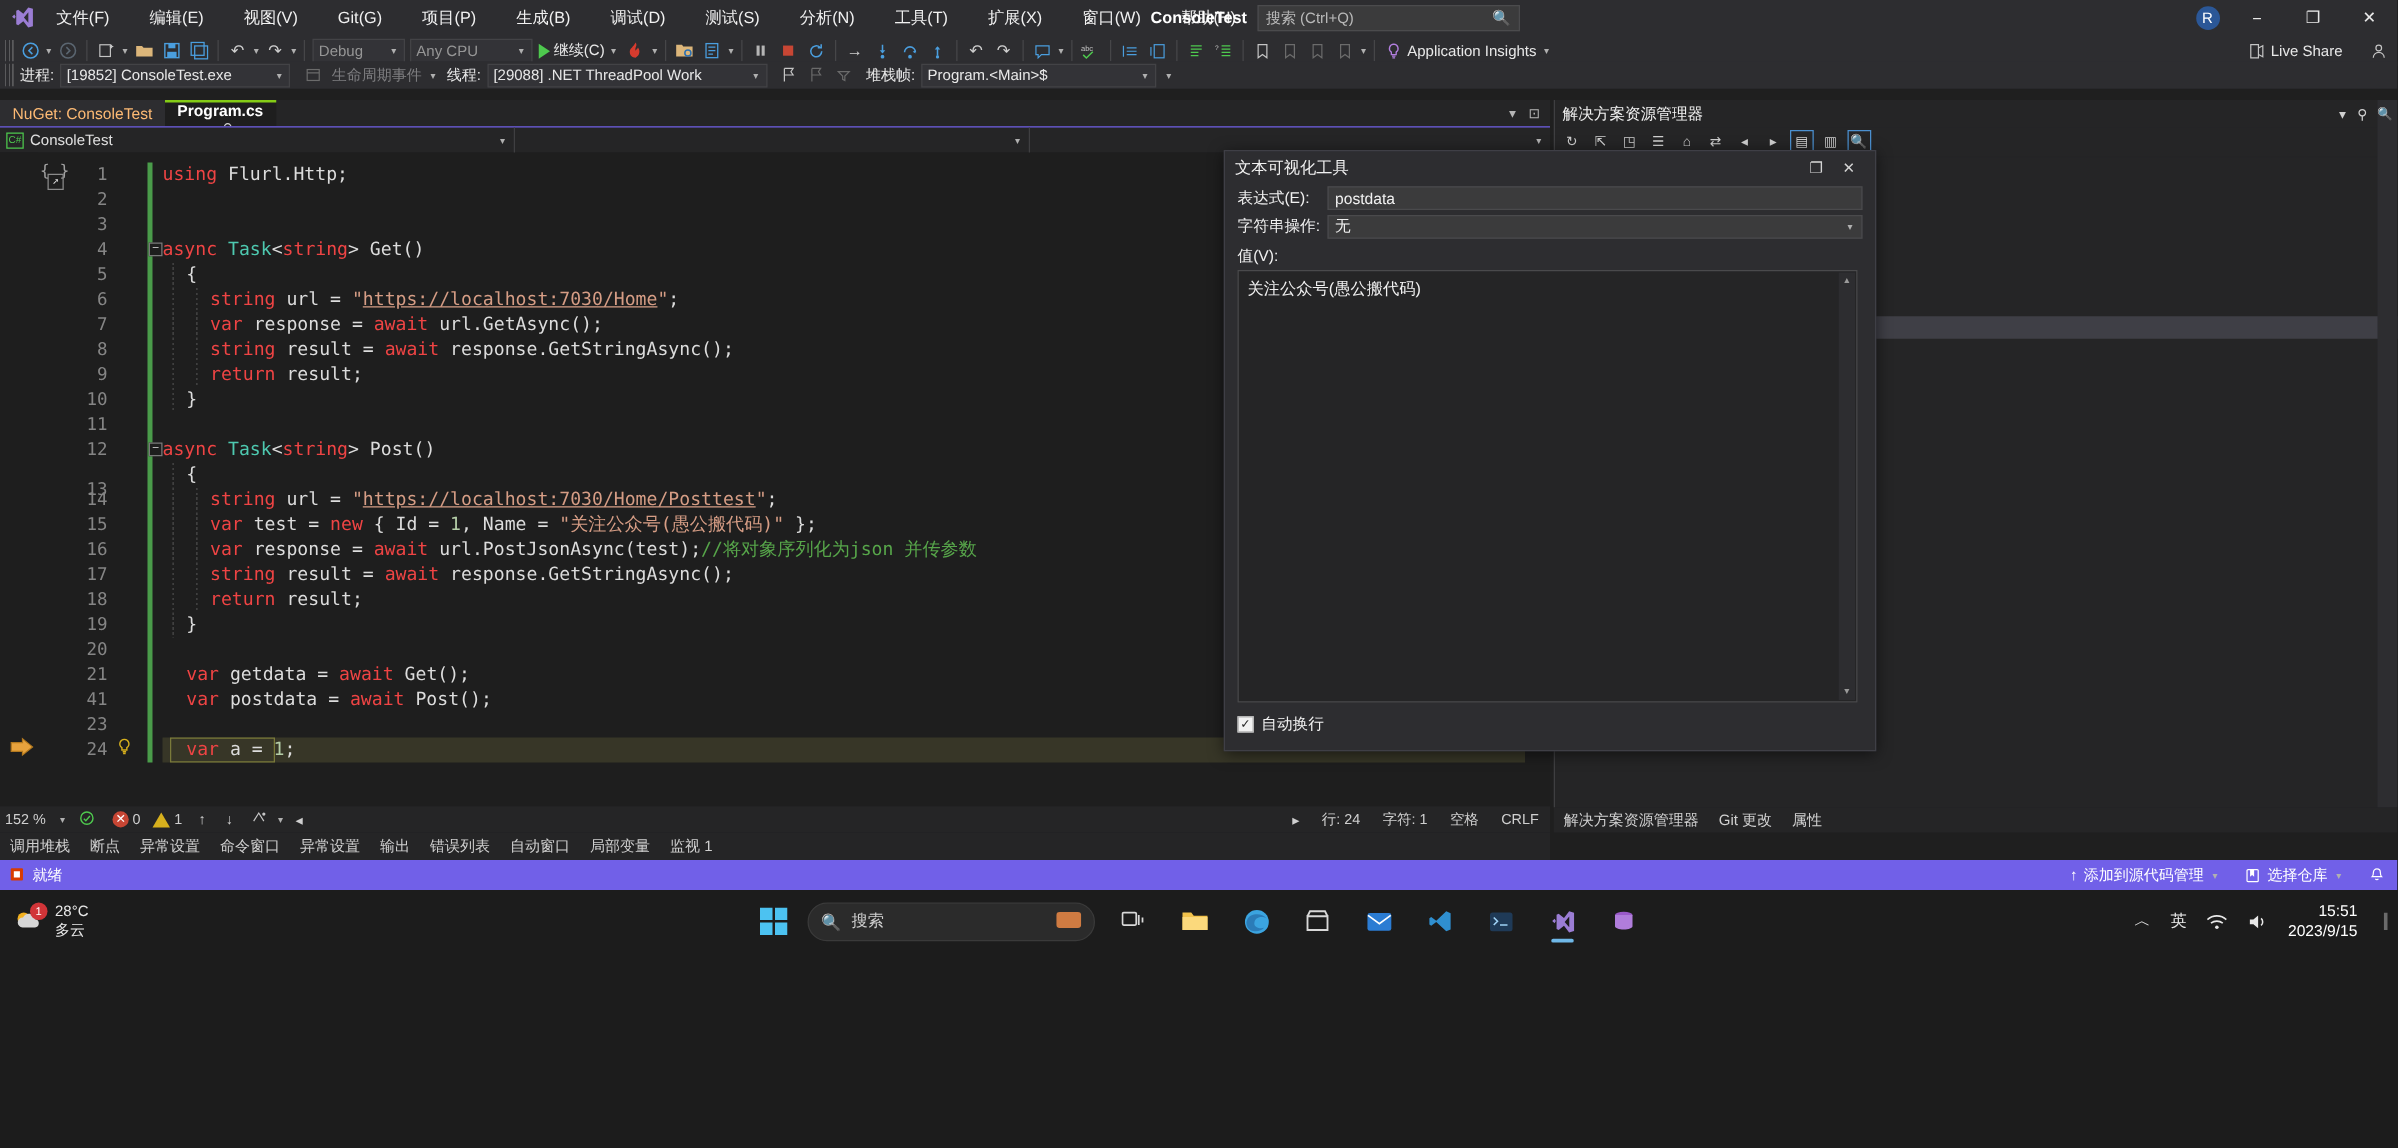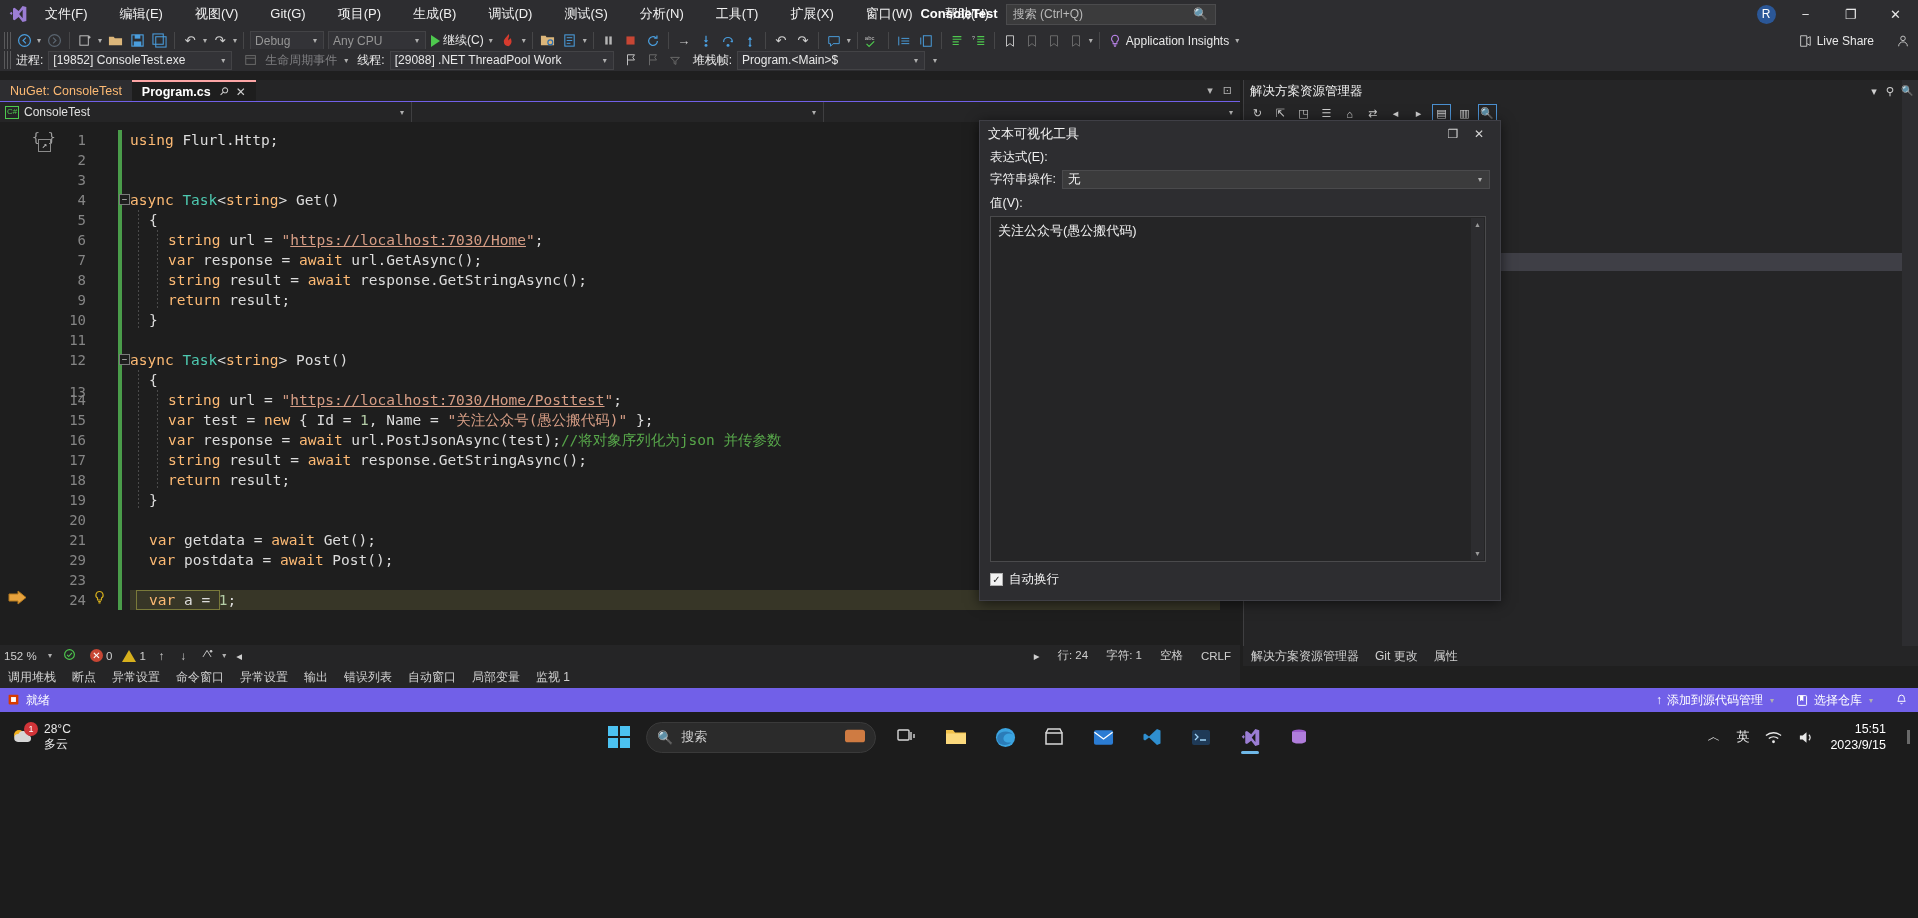--- a/index.html
+++ b/index.html
@@ -56,22 +56,22 @@
   .dcombo { height:19px; background:#333337; border:1px solid #434346; display:flex;
     align-items:center; justify-content:space-between; padding:0 4px; font-size:12px;
     color:#e8e8e8; white-space:nowrap; }
   .dim { color:#7e7e80; }
 
   
   .tabstrip { position:absolute; left:0; top:80px; width:1240px; height:21px;
     background:#252526; display:flex; align-items:flex-end; }
   .tab { height:21px; display:flex; align-items:center; padding:0 10px; font-size:12.5px;
     color:#fdba74; background:#2d2d30; white-space:nowrap; }
-  .tab.active { background:#1e1e1e; color:#ffffff; font-weight:bold; border-top:2px solid #fca5a5;
-    height:21px; padding-top:0; }
+  .tab.active { background:#1e1e1e; color:#ffffff; font-weight:bold; border-top:2px solid #84cc16;
+    height:21px; padding-top:0;flex-direction:column; }
   .tab .pin { margin-left:9px; font-size:11px; color:#cfcfcf; transform:rotate(45deg); display:inline-block;}
   .tab .x { margin-left:8px; font-size:12px; color:#cfcfcf; }
   .tabstrip-right { position:absolute; right:8px; top:0; height:21px; display:flex; align-items:center; gap:10px;
     font-size:11px; color:#b5b5b5; }
 
   
   .editor-wrap { position:absolute; left:0; top:101px; width:1240px; height:544px; background:#1e1e1e; }
   .navbar { height:21px; background:#252526; border-top:1px solid #7160e8; display:flex; align-items:center; }
   .nav-drop { height:21px; display:flex; align-items:center; padding:0 5px; font-size:12px;
     color:#e0e0e0; border-right:1px solid #3f3f41; justify-content:space-between; }
@@ -79,21 +79,21 @@
     display:inline-flex; align-items:center; justify-content:center; margin-right:5px; line-height:1;}
   .code-area { position:relative; height:523px; overflow:hidden; background:#1e1e1e;
     font-family:"DejaVu Sans Mono","Liberation Mono",monospace; font-size:14.5px; }
   .glyph-col { position:absolute; left:0; top:0; width:30px; height:100%; background:#1e1e1e; }
   .num-col { position:absolute; left:30px; top:0; width:68px; height:100%; }
   .ind-bar { position:absolute; left:118px; top:0; width:4px; height:100%; }
   .code-col { position:absolute; left:130px; top:0; right:0; height:100%; }
   .ln { position:absolute; height:20px; line-height:20px; }
   .num { width:68px; text-align:right; padding-right:12px; color:#858585; font-size:14px;
     font-family:"DejaVu Sans Mono",monospace; }
-  .kw   { color:#fdba74; }
+  .kw   { color:#ef4444; }
   .typ  { color:#4ec9b0; }
   .str  { color:#d69d85; }
   .strl { color:#d69d85; text-decoration:underline; }
   .cmt  { color:#57a64a; }
   .pln  { color:#dcdcdc; }
   .num-lit { color:#b5cea8; }
   .collapse { position:absolute; left:-11px; top:4px; width:11px; height:11px; border:1px solid #7a7a7a;
     color:#c0c0c0; font-size:9px; line-height:9px; text-align:center; background:#1e1e1e; }
   .guide { position:absolute; top:0; width:1px; height:20px;
     background:repeating-linear-gradient(to bottom,#4b4b4b 0 2px, transparent 2px 4px); }
@@ -527,21 +527,21 @@
           <div class="ln num" style="top: 228px;">12</div>
           <div class="ln num" style="top: 260px;">13</div>
           <div class="ln num" style="top: 268px;">14</div>
           <div class="ln num" style="top: 288px;">15</div>
           <div class="ln num" style="top: 308px;">16</div>
           <div class="ln num" style="top: 328px;">17</div>
           <div class="ln num" style="top: 348px;">18</div>
           <div class="ln num" style="top: 368px;">19</div>
           <div class="ln num" style="top: 388px;">20</div>
           <div class="ln num" style="top: 408px;">21</div>
-          <div class="ln num" style="top: 428px;">29</div>
+          <div class="ln num" style="top: 428px;">41</div>
           <div class="ln num" style="top: 448px;">23</div>
           <div class="ln num" style="top: 468px;">24</div>
         </div>
       <div class="ind-bar" id="indbar">
           <div style="position: absolute; left: 0px; top: 8px; width: 4px; height: 480px; background: rgb(74, 156, 74);"></div>
         </div>
       <div class="code-col" id="codecol">
           <div class="sel-hl" style="top: 468px; left: 19px; width: 0px;"></div>
           <div class="cur-hl" style="top: 468px; left: 0px; width: 1090px;"></div>
           <div class="ln" style="top: 8px; left: 0px; padding-left: 0px;"><span class="kw">using</span> <span class="pln">Flurl.Http;</span></div>
@@ -692,20 +692,21 @@
   </div>
 
   <div class="dialog">
     <div class="dlg-title">
       <span class="t">文本可视化工具</span>
       <span class="dlg-btn">❐</span>
       <span class="dlg-btn">✕</span>
     </div>
     <div class="dlg-row">
       <span class="dlg-lbl">表达式(E):</span>
+      <span class="dlg-input">postdata</span>
     </div>
     <div class="dlg-row">
       <span class="dlg-lbl">字符串操作:</span>
       <span class="dlg-select">
         <span>无</span>
         <span class="tb-caret">▾</span>
       </span>
     </div>
     <div class="dlg-vallbl">值(V):</div>
     <div class="dlg-textarea">

